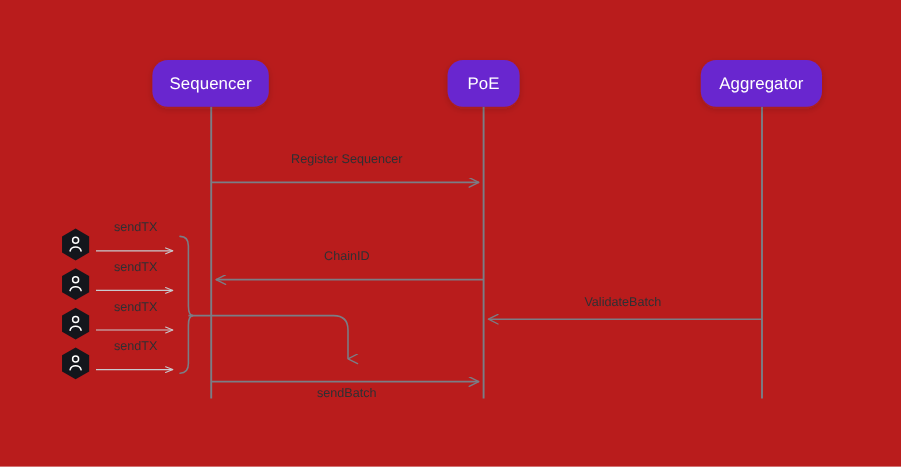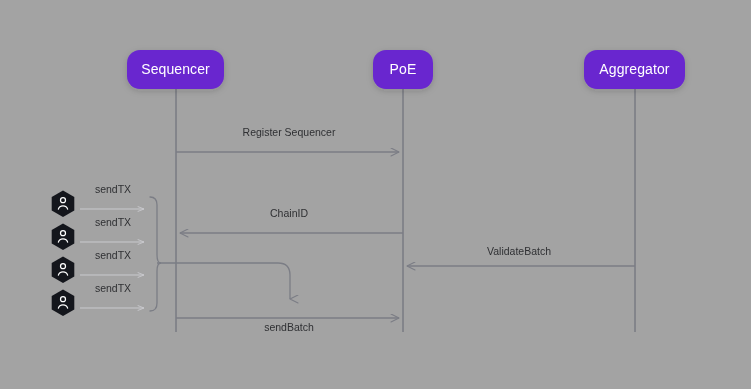--- a/index.html
+++ b/index.html
@@ -11,21 +11,21 @@
     width: 751px;
     height: 389px;
     font-family: "Liberation Sans", sans-serif;
     overflow: hidden;
     position: relative;
   }
   #stage {
     position: relative;
     width: 751px;
     height: 389px;
-    background: #a3a3a3;
+    background: #b91c1c;
   }
   svg.diagram {
     position: absolute;
     left: 0;
     top: 0;
     width: 751px;
     height: 389px;
     display: block;
   }
   .node-label {

